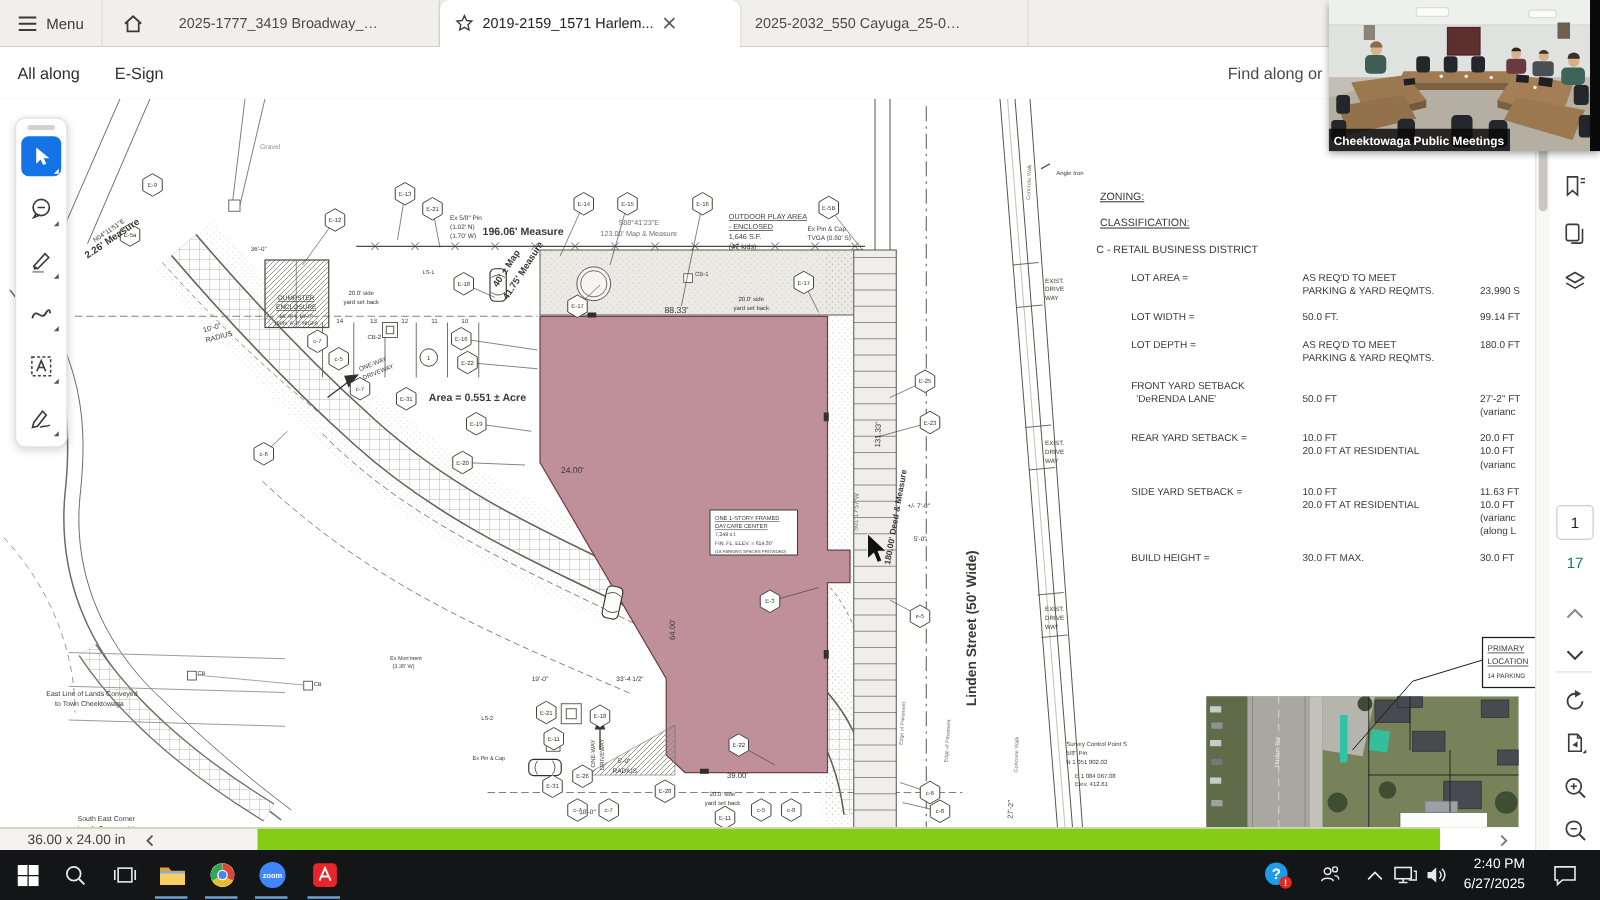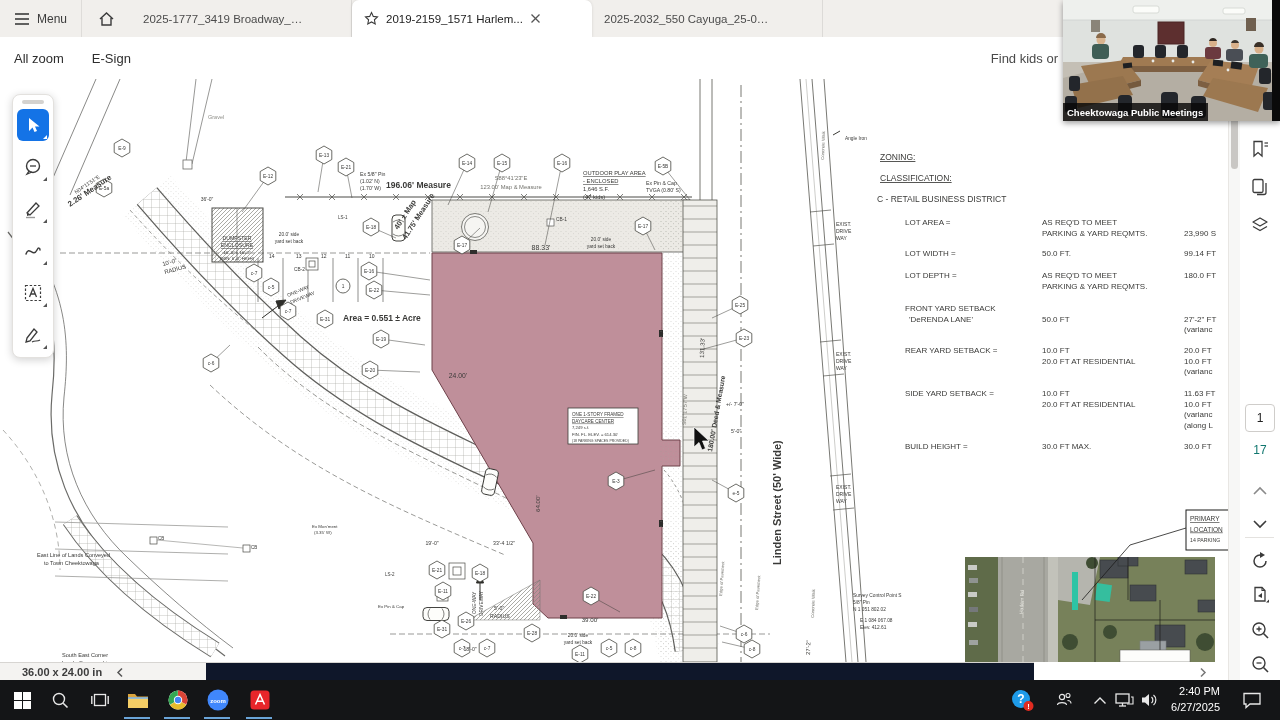--- a/index.html
+++ b/index.html
@@ -27,21 +27,21 @@
   #pal-handle{position:absolute;left:9px;top:5px;width:22px;height:4px;border-radius:2px;background:#d4d2cf;}
   
   #vscroll{left:1228px;top:79px;width:12px;height:601px;background:#f7f7f6;border-left:1px solid #e8e6e3;}
   #vthumb{position:absolute;left:2px;top:4px;width:7px;height:86px;background:#c9c7c4;border-radius:4px;}
   #rail{left:1240px;top:79px;width:40px;height:601px;background:#fff;}
   .rail-ic{position:absolute;left:8px;width:24px;height:24px;display:flex;align-items:center;justify-content:center;}
   #page-num-box{position:absolute;left:5px;top:325px;width:28px;height:26px;border:1px solid #cfcdca;border-radius:4px;background:#fff;display:flex;align-items:center;justify-content:center;font-size:12px;color:#222;}
   #page-total{position:absolute;left:0;top:364px;width:40px;text-align:center;font-size:12px;color:#0f766e;}
   .rail-div{position:absolute;left:5px;width:29px;border-top:1px solid #e4e2df;}
   
-  #statusbar{left:0;top:662px;width:1034px;height:18px;background:#0f172a;border-top:1px solid #d7d5d2;font-weight:bold;}
+  #statusbar{left:0;top:662px;width:1152px;height:18px;background:#84cc16;border-top:1px solid #d7d5d2;}
   #status-pill{position:absolute;left:0;top:0;width:206px;height:18px;background:#f4f3f1;display:flex;align-items:center;}
   #page-size{font-size:11px;color:#3c3c3c;padding-left:22px;}
   
   #taskbar{left:0;top:680px;width:1280px;height:40px;background:#141517;display:flex;align-items:center;}
   .tb-ic{position:absolute;top:8px;width:24px;height:24px;display:flex;align-items:center;justify-content:center;}
   .run-bar{position:absolute;top:37px;height:2px;background:#6aa4d8;}
   #tray-clock{position:absolute;right:60px;top:3px;text-align:right;color:#fff;font-size:11px;line-height:16px;}
   
   #webcam{left:1063px;top:0;width:217px;height:121px;box-shadow:0 2px 6px rgba(0,0,0,.4);}
   svg text{font-family:"Liberation Sans",sans-serif;}
@@ -79,23 +79,23 @@
           <line x1="9.5" y1="1.5" x2="1.5" y2="9.5"></line>
         </g>
       </svg>
   </div>
   <div class="tab" style="width:206px">
     <span class="lbl">2025-2032_550 Cayuga_25-06-...</span>
   </div>
 </div>
 
 <div id="toolbar" class="abs">
-  <span class="tbtn">All zoom</span>
+  <span class="tbtn">All along</span>
   <span class="tbtn">E-Sign</span>
-  <span id="find-text">Find kids or</span>
+  <span id="find-text">Find along or</span>
 </div>
 
 <div id="page" class="abs">
 <svg id="plan" width="1228" height="583" viewBox="0 79 1228 583">
   <defs>
     <pattern id="stip" width="5" height="5" patternUnits="userSpaceOnUse">
       <circle cx="1" cy="1.5" r="0.45" fill="#9a9a92"></circle>
           <circle cx="3.4" cy="3.8" r="0.45" fill="#a8a8a0"></circle>
     </pattern>
     <pattern id="grid" width="8" height="8" patternUnits="userSpaceOnUse">

